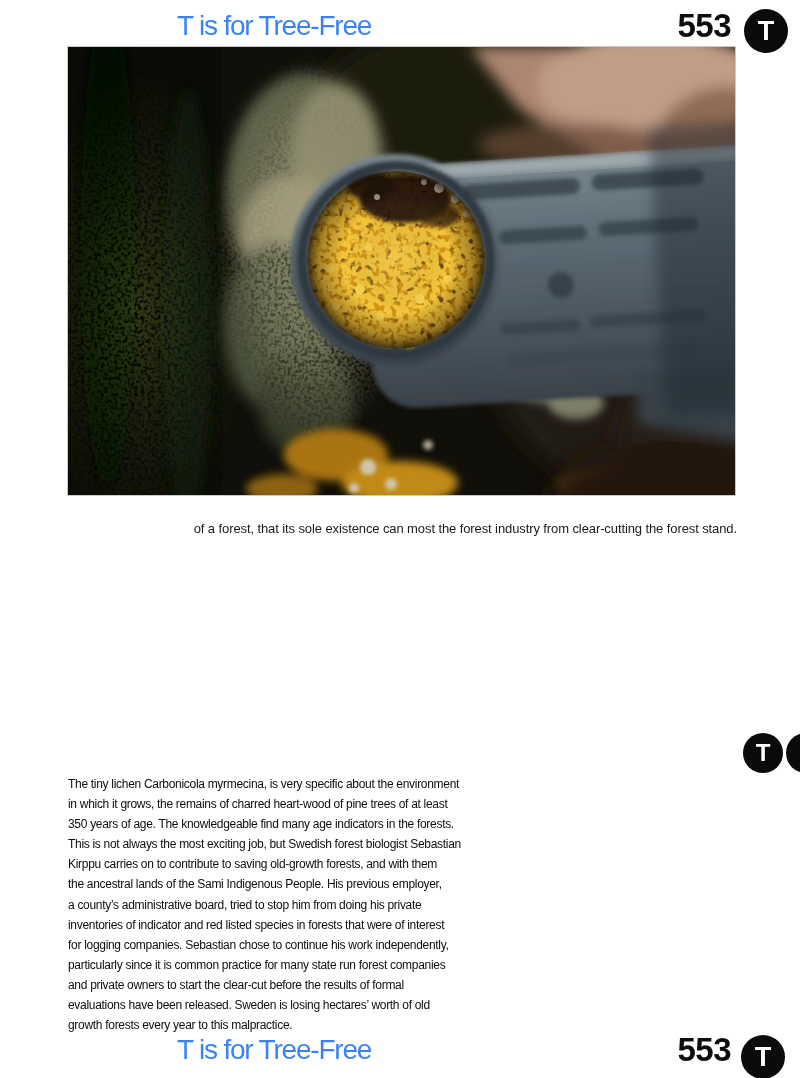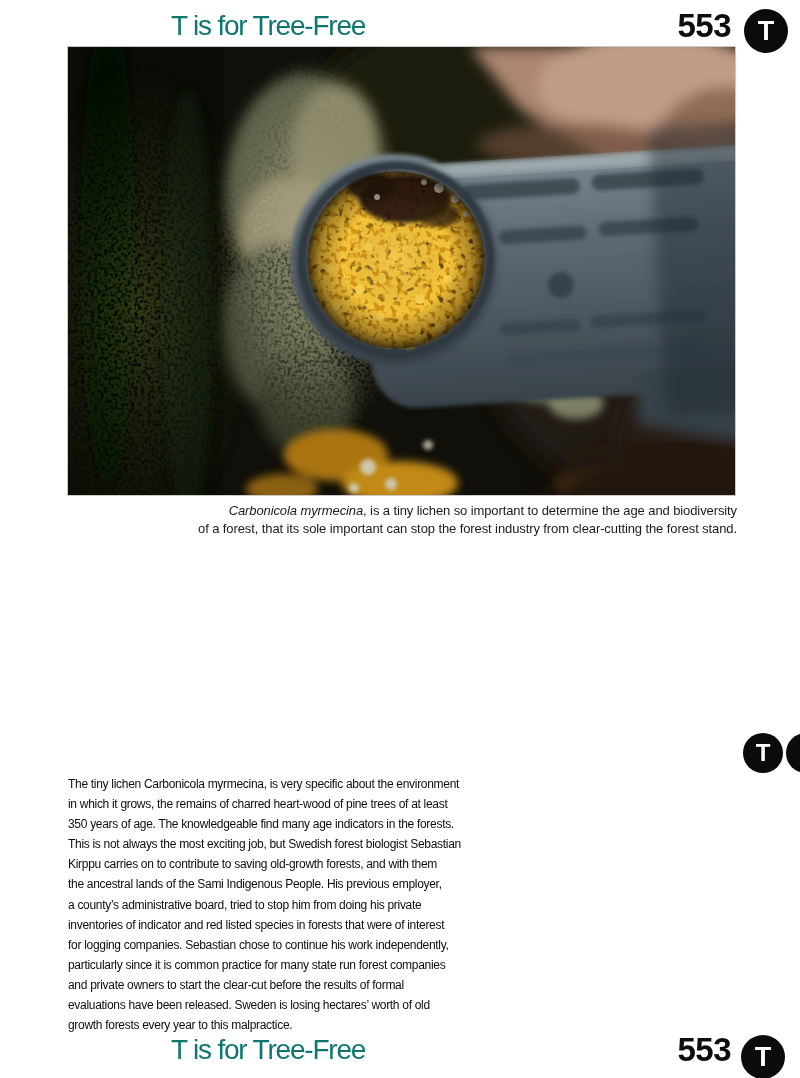--- a/index.html
+++ b/index.html
@@ -1,22 +1,22 @@
 <!DOCTYPE html>
 <html><head>
 <meta charset="utf-8">
 <style>
   html,body { margin:0; padding:0; background:#ffffff; }
   .page {
     position:relative; width:800px; height:1078px; background:#ffffff;
     overflow:hidden; font-family:"Liberation Sans", sans-serif; color:#0d0d0d;
   }
   .running-title {
-    position:absolute; left:171px; font-size:28px; font-weight:400;
-    letter-spacing:-1.2px; color:#0f766e; white-space:nowrap;
+    position:absolute; left:177px; font-size:28px; font-weight:400;
+    letter-spacing:-1.2px; color:#3b82f6; white-space:nowrap;
   }
   .running-title.top { top:10px; }
   .running-title.bottom { top:1034px; }
   .pagenum {
     position:absolute; right:69px; font-size:33px; font-weight:700;
     letter-spacing:-0.5px; white-space:nowrap;
   }
   .pagenum.top { top:7px; }
   .pagenum.bottom { top:1031px; }
   .badge {
@@ -216,22 +216,22 @@
           <circle cx="398" cy="167" r="3" opacity="0.85"></circle>
           <circle cx="309" cy="150" r="3" opacity="0.7"></circle>
         </g>
         <circle cx="328" cy="213" r="89" fill="url(#lensVig)"></circle>
         <circle cx="328" cy="213" r="94" fill="none" stroke="#2e383f" stroke-width="10" filter="url(#b2)"></circle>
       </g>
     </svg>
   </div>
 
   <div class="caption">
-    <span><i>Carbonicola myrmecina</i><span>, is a tiny lichen so important to determine the age and biodiversity</span></span><br>
-    <span>of a forest, that its sole important can stop the forest industry from clear-cutting the forest stand.</span><br>
+    <br>
+    <span>of a forest, that its sole existence can most the forest industry from clear-cutting the forest stand.</span><br>
   </div>
 
   <div class="badge side">
     <span>T</span>
   </div>
   <div class="badge side-partial"></div>
 
   <div class="article">The tiny lichen Carbonicola myrmecina, is very specific about the environment
 in which it grows, the remains of charred heart-wood of pine trees of at least
 350 years of age. The knowledgeable find many age indicators in the forests.

